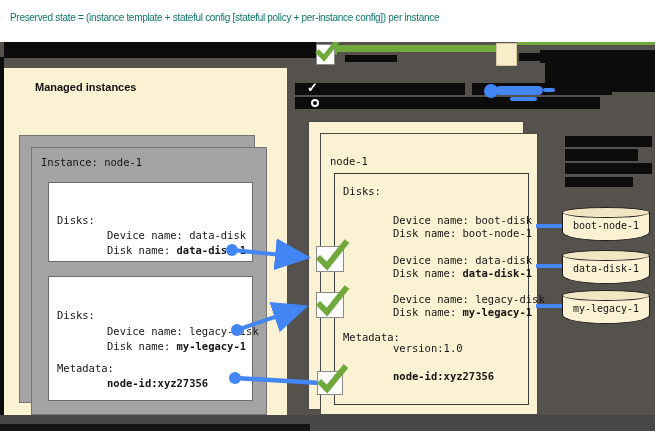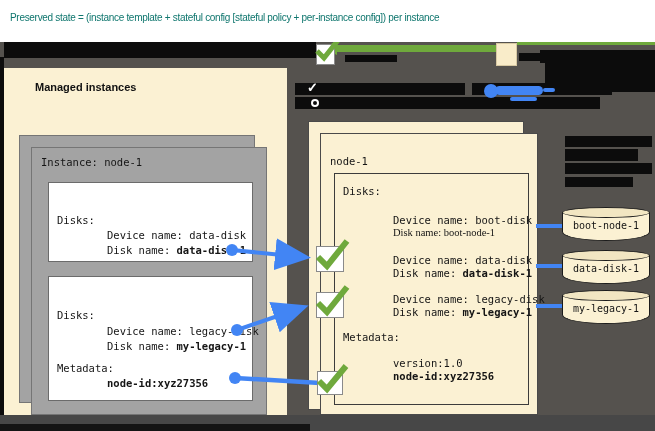--- a/index.html
+++ b/index.html
@@ -117,30 +117,30 @@
     </div>
 
     <div class="rcard" style="left:308px;top:79px;width:216px;height:289px;"></div>
     <div class="rcard" style="left:320px;top:91px;width:218px;height:282px;">
       <div class="mono abs" style="left:9px;top:21px;">node-1</div>
 
       <div class="rbox" style="left:13px;top:39px;width:195px;height:232px;">
         <div class="mono ml" style="top:11px;">Disks:</div>
 
         <div class="mono ml ind" style="top:40px;"><span>Device name: </span><span>boot-disk</span></div>
-        <div class="mono ml ind" style="top:53px;font-family:Liberation Serif, serif;"><span>Disk name: </span><span>boot-node-1</span></div>
+        <div class="mono ml ind" style="top:53px;"><span>Disk name: </span><span>boot-node-1</span></div>
 
         <div class="mono ml ind" style="top:80px;"><span>Device name: </span><span>data-disk</span></div>
         <div class="mono ml ind" style="top:93px;"><span>Disk name: </span><span class="b">data-disk-1</span></div>
 
         <div class="mono ml ind" style="top:119px;"><span>Device name: </span><span>legacy-disk</span></div>
         <div class="mono ml ind" style="top:132px;"><span>Disk name: </span><span class="b">my-legacy-1</span></div>
 
         <div class="mono ml" style="top:157px;">Metadata:</div>
-        <div class="mono ml ind" style="top:183px;">version:1.0</div>
+        <div class="mono ml ind" style="top:168px;">version:1.0</div>
         <div class="mono b ml ind" style="top:196px;">node-id:xyz27356</div>
       </div>
     </div>
 
     <svg class="overlay" width="655" height="389" viewBox="0 0 655 389">
       <defs>
         <marker id="ah" markerWidth="9" markerHeight="8" refX="7" refY="4" orient="auto">
           <path d="M0,0 L9,4 L0,8 Z" fill="#4285f4"></path>
         </marker>
       </defs>

